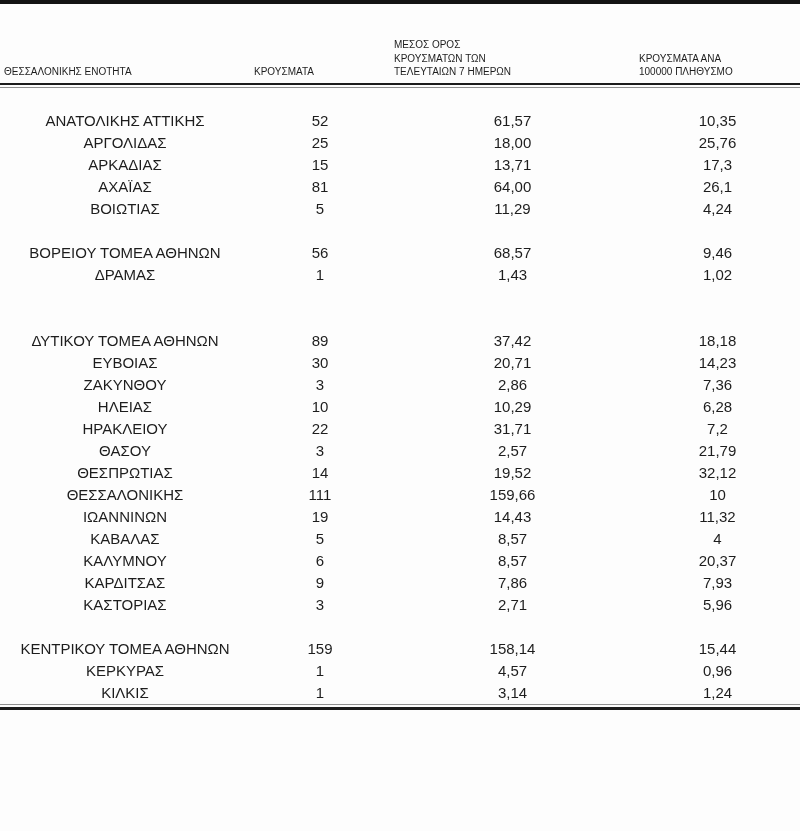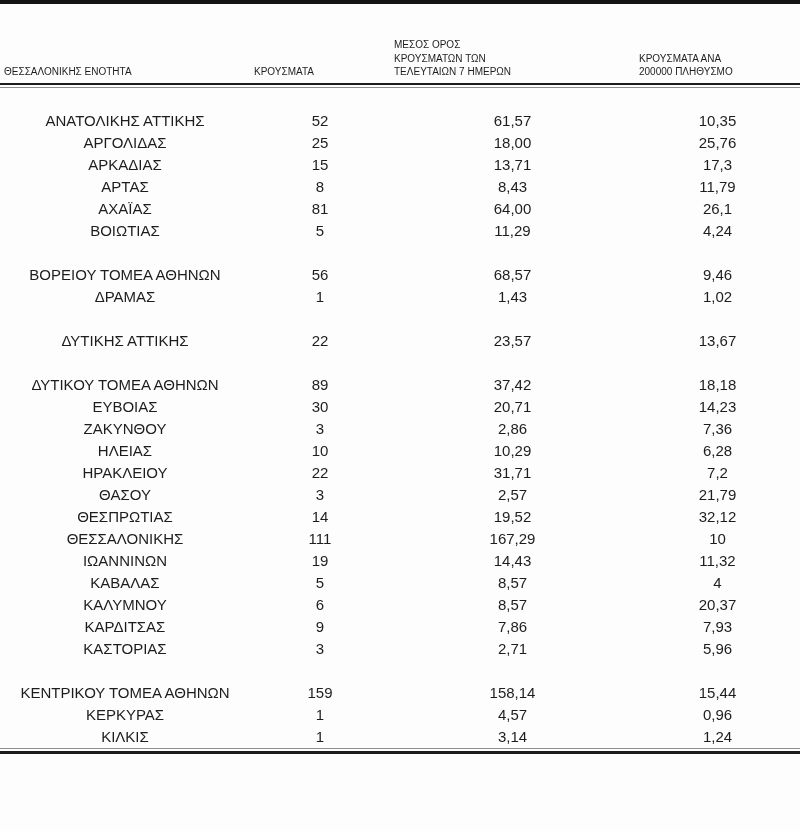--- a/index.html
+++ b/index.html
@@ -76,21 +76,21 @@
       <col class="c-per100k">
     </colgroup>
     <thead>
       <tr>
         <th>ΘΕΣΣΑΛΟΝΙΚΗΣ ΕΝΟΤΗΤΑ</th>
         <th>ΚΡΟΥΣΜΑΤΑ</th>
         <th>ΜΕΣΟΣ ΟΡΟΣ
 ΚΡΟΥΣΜΑΤΩΝ ΤΩΝ
 ΤΕΛΕΥΤΑΙΩΝ 7 ΗΜΕΡΩΝ</th>
         <th>ΚΡΟΥΣΜΑΤΑ ΑΝΑ
-200000 ΠΛΗΘΥΣΜΟ</th>
+100000 ΠΛΗΘΥΣΜΟ</th>
       </tr>
       <tr class="rule-top">
         <td colspan="4"></td>
       </tr>
     </thead>
     <tbody>
 
         <tr class="blank">
           <td colspan="4"></td>
         </tr>
@@ -106,26 +106,20 @@
           <td>18,00</td>
           <td>25,76</td>
         </tr>
         <tr>
           <td>ΑΡΚΑΔΙΑΣ</td>
           <td>15</td>
           <td>13,71</td>
           <td>17,3</td>
         </tr>
         <tr>
-          <td>ΑΡΤΑΣ</td>
-          <td>8</td>
-          <td>8,43</td>
-          <td>11,79</td>
-        </tr>
-        <tr>
           <td>ΑΧΑΪΑΣ</td>
           <td>81</td>
           <td>64,00</td>
           <td>26,1</td>
         </tr>
         <tr>
           <td>ΒΟΙΩΤΙΑΣ</td>
           <td>5</td>
           <td>11,29</td>
           <td>4,24</td>
@@ -141,26 +135,20 @@
         </tr>
         <tr>
           <td>ΔΡΑΜΑΣ</td>
           <td>1</td>
           <td>1,43</td>
           <td>1,02</td>
         </tr>
         <tr class="blank">
           <td colspan="4"></td>
         </tr>
-        <tr>
-          <td>ΔΥΤΙΚΗΣ ΑΤΤΙΚΗΣ</td>
-          <td>22</td>
-          <td>23,57</td>
-          <td>13,67</td>
-        </tr>
         <tr class="blank">
           <td colspan="4"></td>
         </tr>
         <tr>
           <td>ΔΥΤΙΚΟΥ ΤΟΜΕΑ ΑΘΗΝΩΝ</td>
           <td>89</td>
           <td>37,42</td>
           <td>18,18</td>
         </tr>
         <tr>
@@ -195,21 +183,21 @@
         </tr>
         <tr>
           <td>ΘΕΣΠΡΩΤΙΑΣ</td>
           <td>14</td>
           <td>19,52</td>
           <td>32,12</td>
         </tr>
         <tr>
           <td>ΘΕΣΣΑΛΟΝΙΚΗΣ</td>
           <td>111</td>
-          <td>167,29</td>
+          <td>159,66</td>
           <td>10</td>
         </tr>
         <tr>
           <td>ΙΩΑΝΝΙΝΩΝ</td>
           <td>19</td>
           <td>14,43</td>
           <td>11,32</td>
         </tr>
         <tr>
           <td>ΚΑΒΑΛΑΣ</td>

